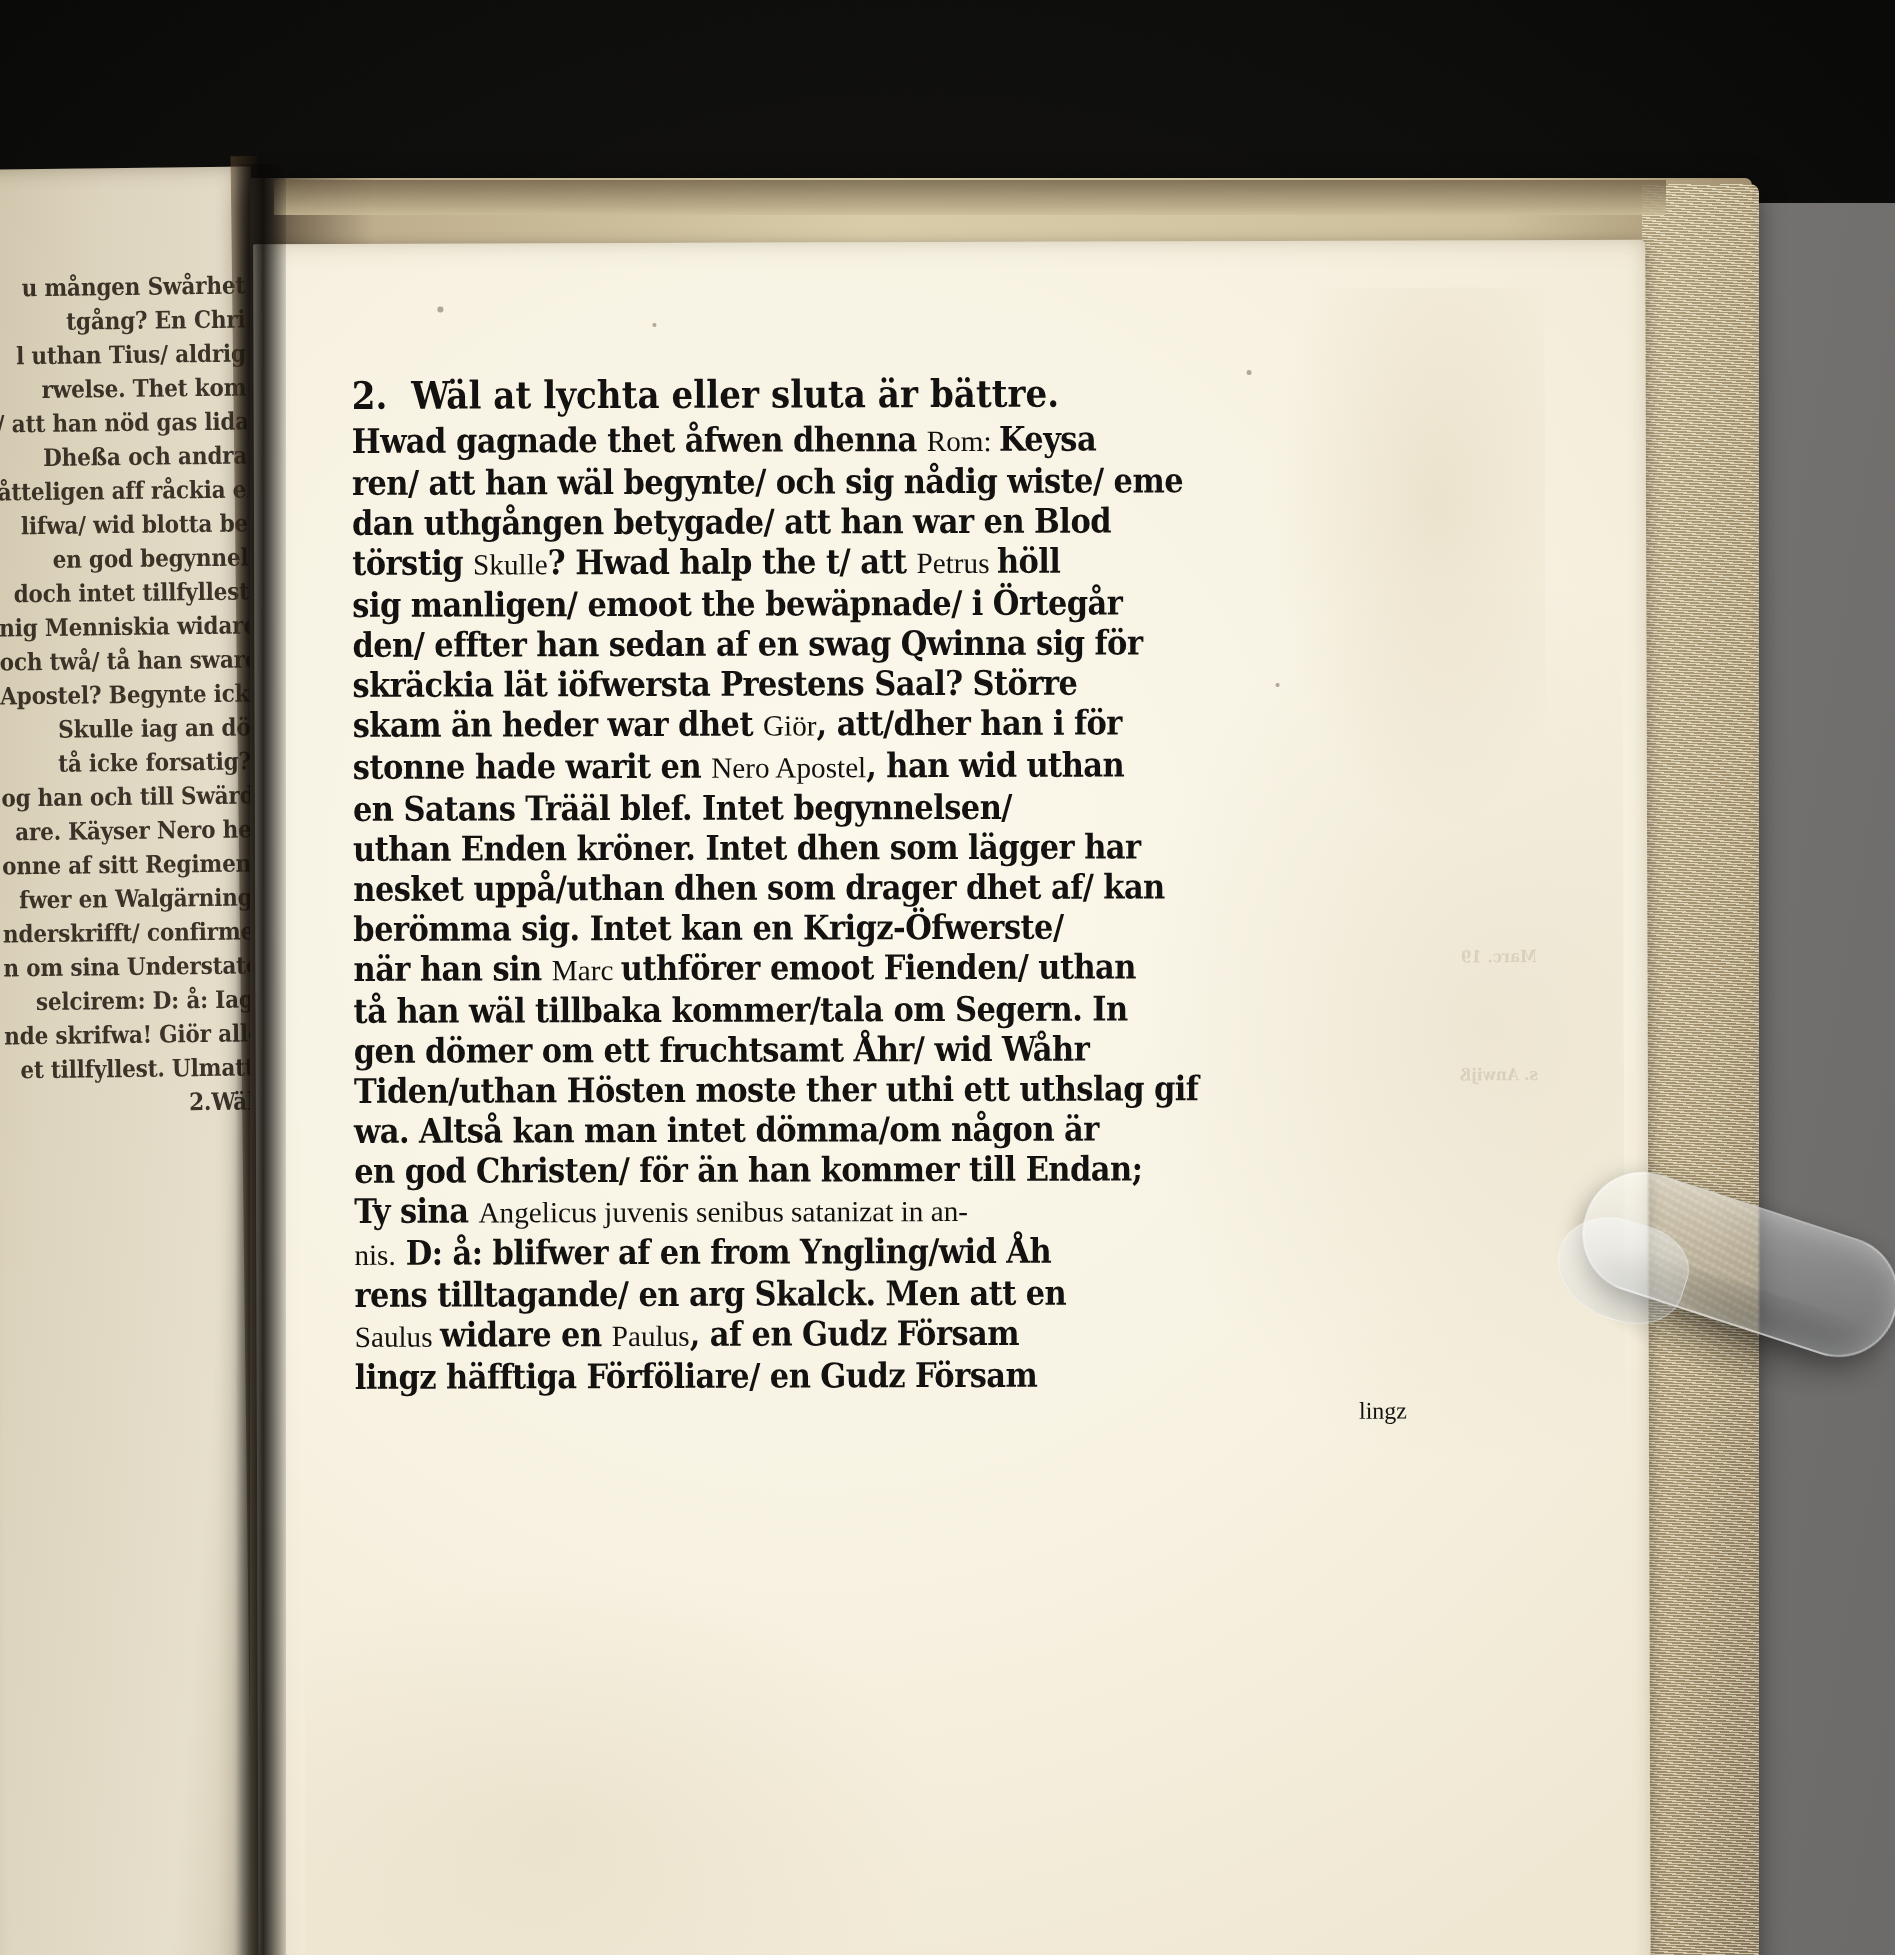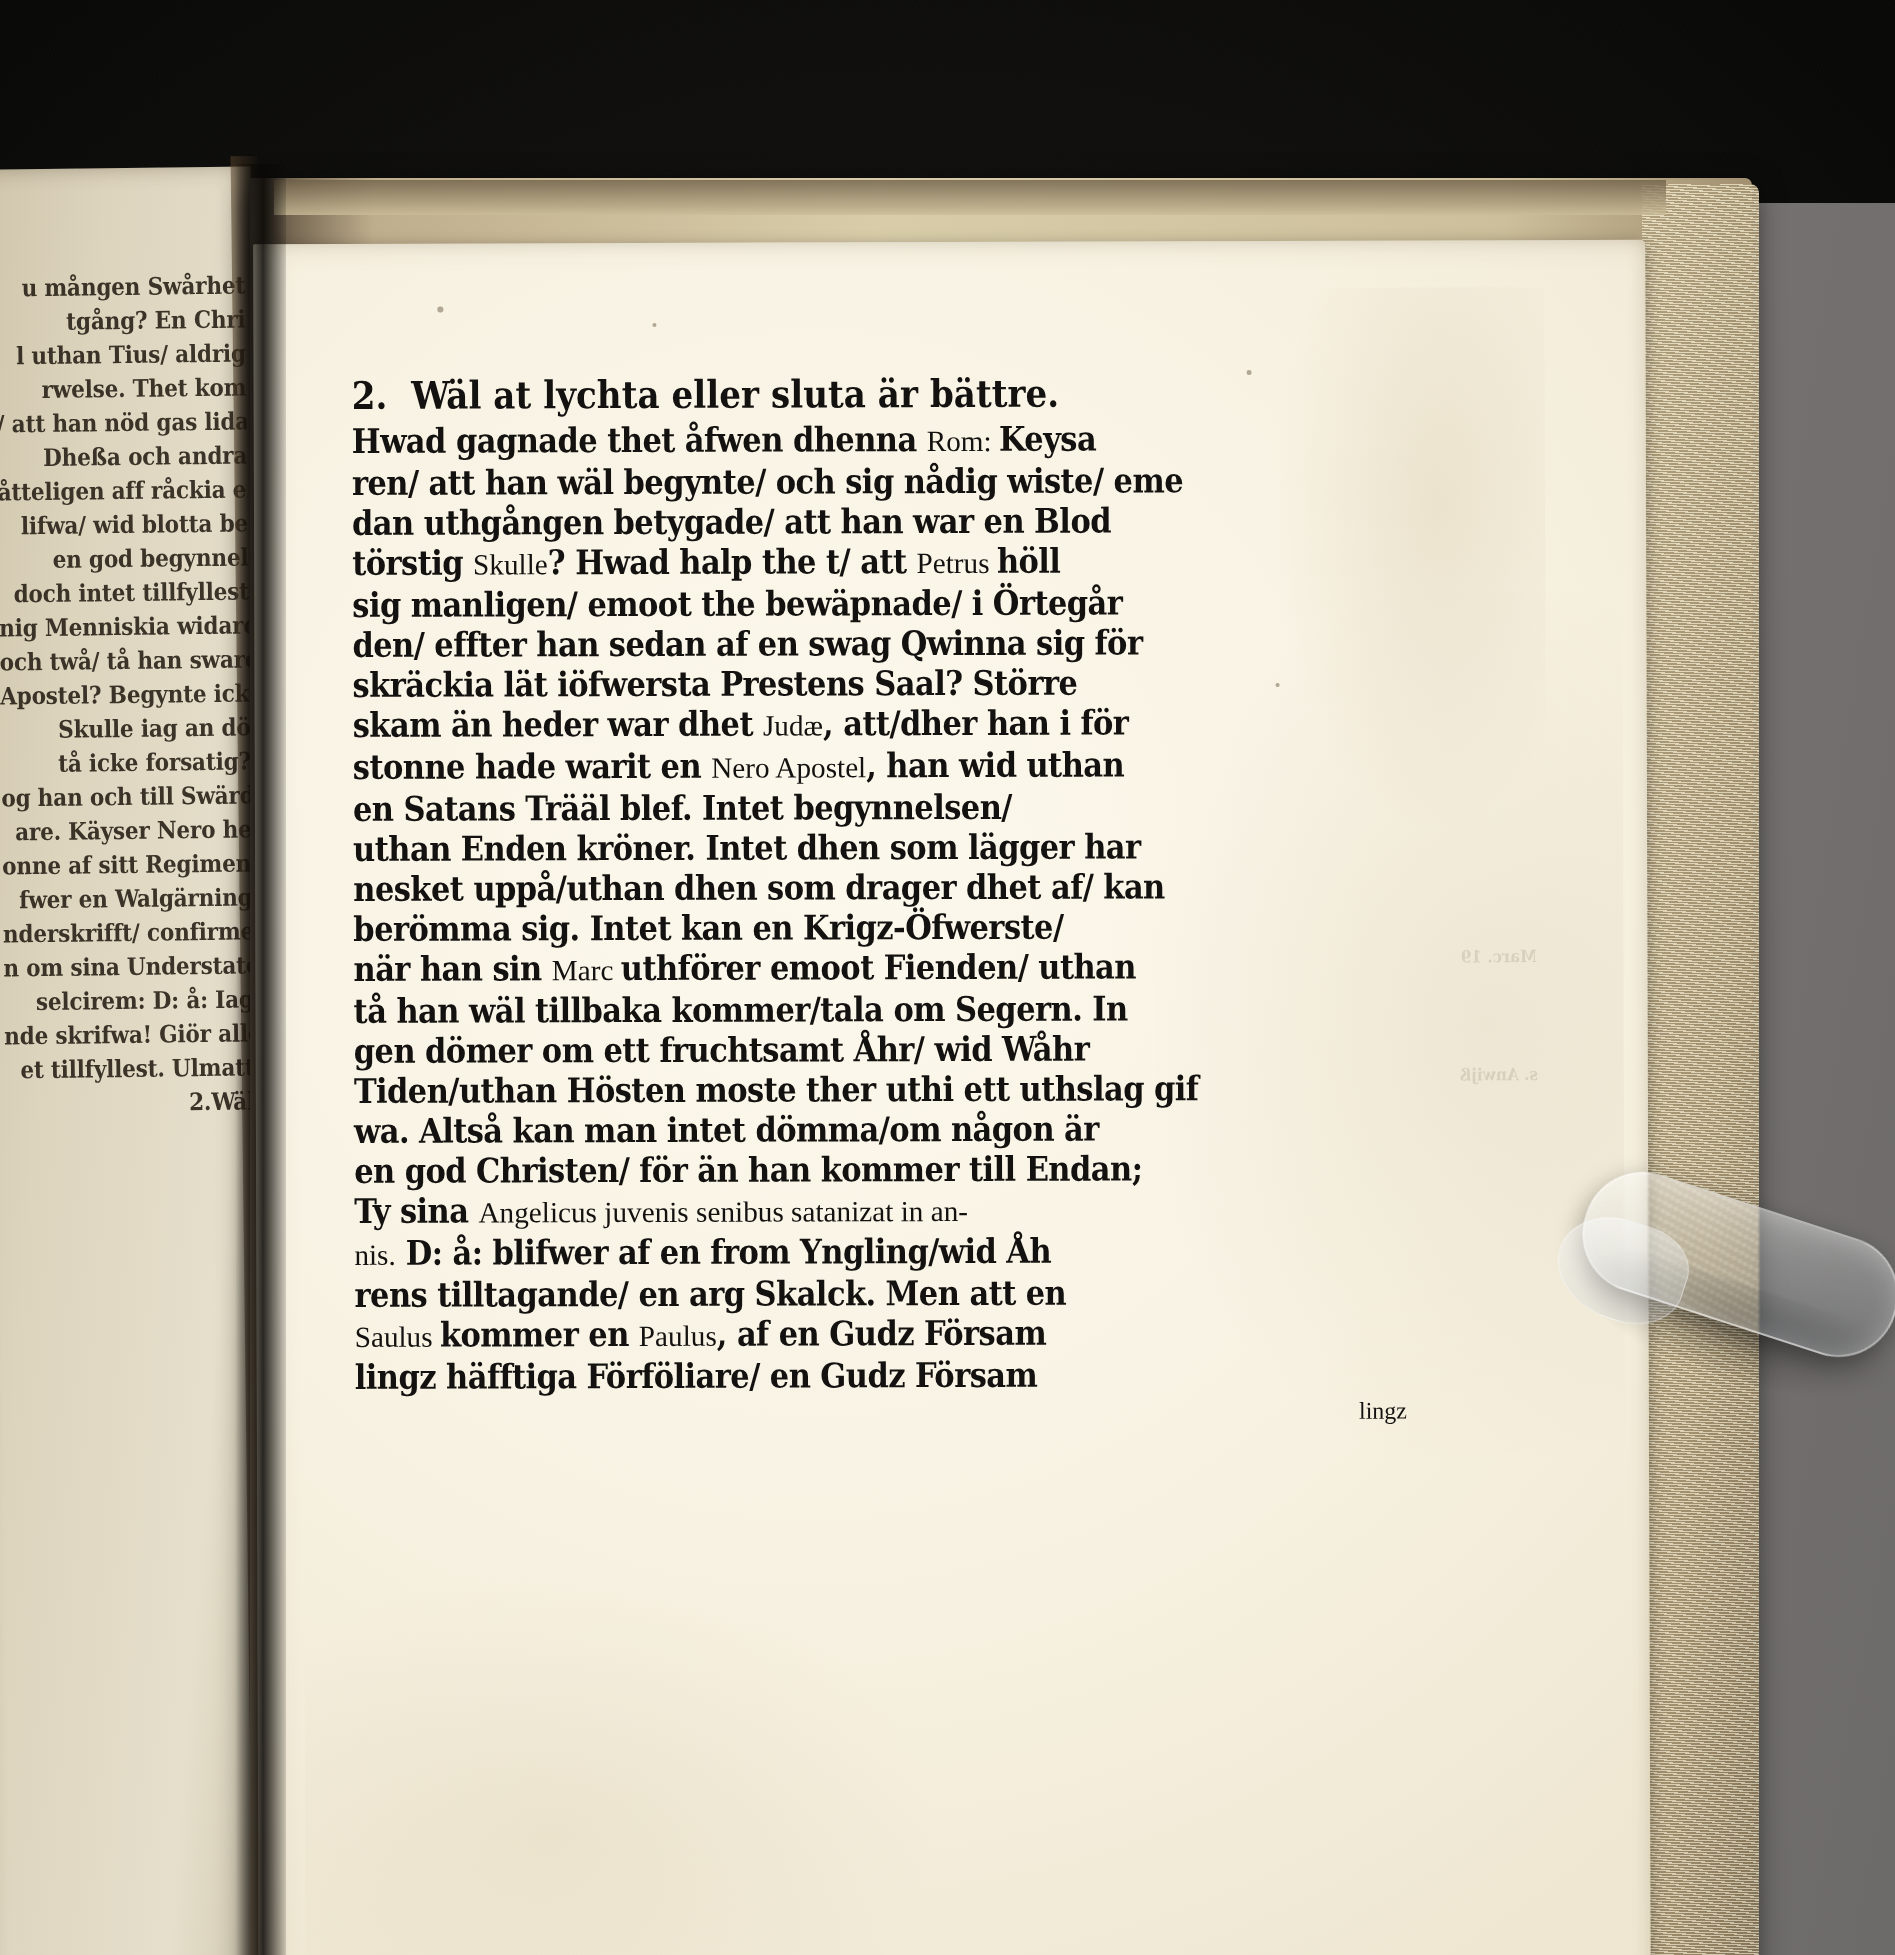--- a/index.html
+++ b/index.html
@@ -321,21 +321,21 @@
     </div>
     <div class="line body-line gothic">ren/ att han wäl begynte/ och sig nådig wiste/ eme</div>
     <div class="line body-line gothic">dan uthgången betygade/    att han war en Blod</div>
     <div class="line body-line gothic">
       <span>törstig </span><span class="rom">Skulle</span><span>? Hwad halp the t/ att </span><span class="rom">Petrus </span><span>höll</span>
     </div>
     <div class="line body-line gothic">sig manligen/ emoot the bewäpnade/  i Örtegår</div>
     <div class="line body-line gothic">den/   effter han sedan af en swag Qwinna sig för</div>
     <div class="line body-line gothic">skräckia lät iöfwersta Prestens Saal?  Större</div>
     <div class="line body-line gothic">
-      <span>skam än heder war dhet </span><span class="rom">Judæ</span><span>, att/dher han i för</span>
+      <span>skam än heder war dhet </span><span class="rom">Giör</span><span>, att/dher han i för</span>
     </div>
     <div class="line body-line gothic">
       <span>stonne hade warit en </span><span class="rom">Nero Apostel</span><span>, han wid uthan</span>
     </div>
     <div class="line body-line gothic">en Satans Trääl blef.        Intet begynnelsen/</div>
     <div class="line body-line gothic">uthan Enden kröner.    Intet dhen som lägger har</div>
     <div class="line body-line gothic">nesket uppå/uthan dhen som drager dhet af/  kan</div>
     <div class="line body-line gothic">berömma sig.      Intet kan en Krigz-Öfwerste/</div>
     <div class="line body-line gothic">
       <span>när han sin </span><span class="rom">Marc </span><span>uthförer emoot Fienden/ uthan</span>
@@ -346,21 +346,21 @@
     <div class="line body-line gothic">wa.    Altså kan man intet dömma/om någon är</div>
     <div class="line body-line gothic">en god Christen/ för än han kommer till Endan;</div>
     <div class="line body-line gothic">
       <span>Ty sina </span><span class="rom">Angelicus juvenis senibus satanizat in an-</span>
     </div>
     <div class="line body-line gothic">
       <span class="rom">nis.</span><span>    D: å: blifwer af en from Yngling/wid Åh</span>
     </div>
     <div class="line body-line gothic">rens tilltagande/  en arg Skalck.      Men att en</div>
     <div class="line body-line gothic">
-      <span class="rom">Saulus </span><span>kommer en </span><span class="rom">Paulus</span><span>,  af en Gudz Försam</span>
+      <span class="rom">Saulus </span><span>widare en </span><span class="rom">Paulus</span><span>,  af en Gudz Försam</span>
     </div>
     <div class="line body-line gothic">lingz häfftiga Förföliare/  en Gudz Försam</div>
 
     <div class="catchword">lingz</div>
   </div>
 
   <div class="bleed-through gothic">
     <div>Marc. 19</div>
     <div>&nbsp;</div>
     <div>s. Anwijß</div>

